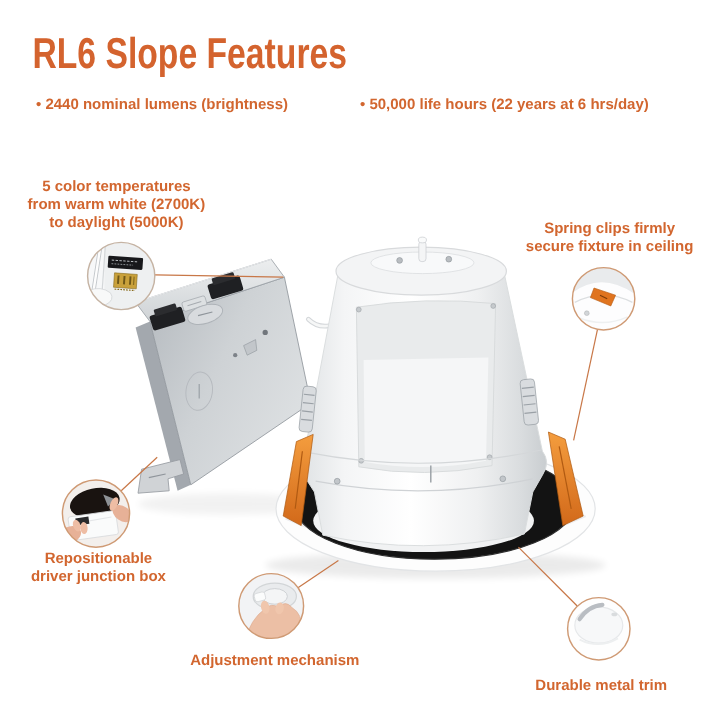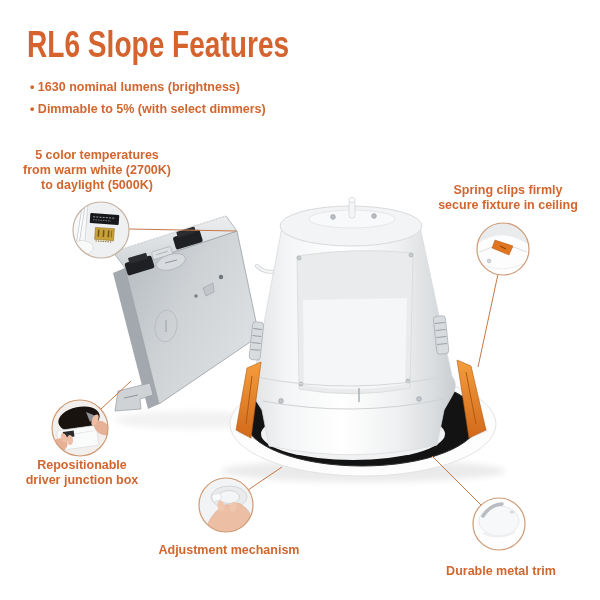--- a/index.html
+++ b/index.html
@@ -234,24 +234,24 @@
         <ellipse cx="512" cy="512" rx="2.5" ry="1.5" fill="#d9dcde"></ellipse>
         <path d="M483,533 Q499,541 515,532" fill="none" stroke="#edeff0" stroke-width="1.5"></path>
       </g>
       <circle cx="499" cy="524" r="26" fill="none" stroke="#cf9a74" stroke-width="1.2"></circle>
     </g>
   </svg>
 
   <div class="title">RL6 Slope Features</div>
 
   <div class="bullet-col col-left">
-    <div class="bullet-line">• 1630 nominal lumens (brightness)</div>
-    <div class="bullet-line">• Dimmable to 5% (with select dimmers)</div>
+    <div class="bullet-line">• 2440 nominal lumens (brightness)</div>
   </div>
   <div class="bullet-col col-right">
+    <div class="bullet-line">• 50,000 life hours (22 years at 6 hrs/day)</div>
   </div>
 
   <div class="callout-label lbl-color-temps">
     <div>5 color temperatures</div>
     <div>from warm white (2700K)</div>
     <div>to daylight (5000K)</div>
   </div>
   <div class="callout-label lbl-spring">
     <div>Spring clips firmly</div>
     <div>secure fixture in ceiling</div>

